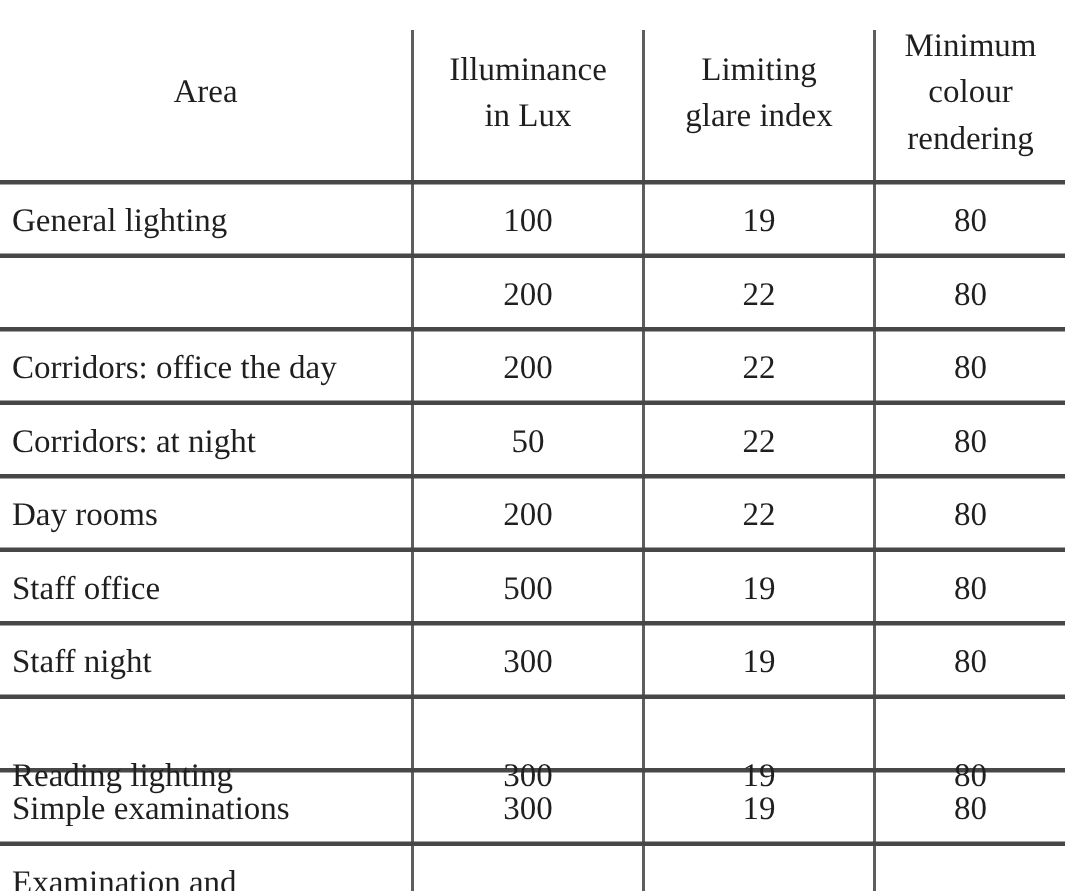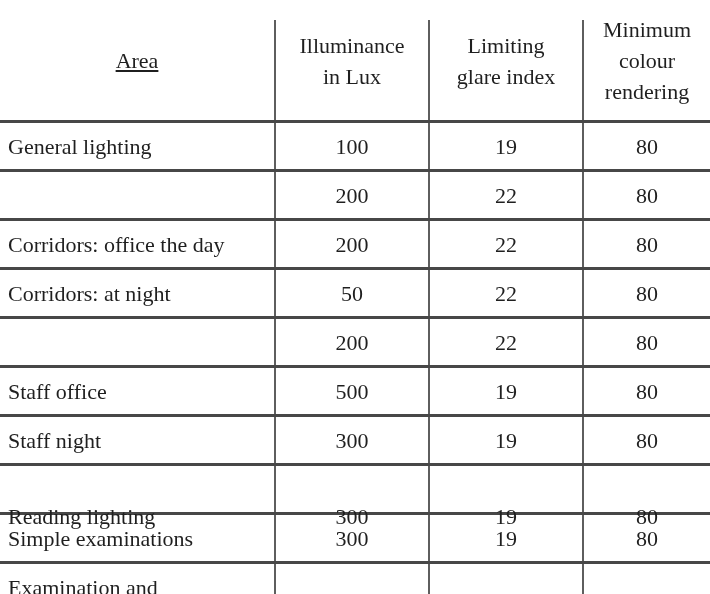--- a/index.html
+++ b/index.html
@@ -41,21 +41,21 @@
     position: absolute;
     top: 0;
     height: 121px;
     display: flex;
     flex-direction: column;
     justify-content: center;
     align-items: center;
     text-align: center;
     line-height: 31px;
   }
-  .hcell.c1 { left: 0;     width: 274px; text-decoration: underline; }
+  .hcell.c1 { left: 0;     width: 274px; }
   .hcell.c2 { left: 276px; width: 152px; }
   .hcell.c3 { left: 430px; width: 152px; }
   .hcell.c4 { left: 584px; width: 126px; }
   
   .trow {
     position: absolute;
     left: 0;
     width: 564px;
     height: 49px;
   }
@@ -129,20 +129,21 @@
     <div class="cell glare">22</div>
     <div class="cell rend">80</div>
   </div>
   <div class="trow" style="top:269px">
     <div class="cell area">Corridors: at night</div>
     <div class="cell lux">50</div>
     <div class="cell glare">22</div>
     <div class="cell rend">80</div>
   </div>
   <div class="trow" style="top:318px">
+    <div class="cell area">Day rooms</div>
     <div class="cell lux">200</div>
     <div class="cell glare">22</div>
     <div class="cell rend">80</div>
   </div>
   <div class="trow" style="top:367px">
     <div class="cell area">Staff office</div>
     <div class="cell lux">500</div>
     <div class="cell glare">19</div>
     <div class="cell rend">80</div>
   </div>

